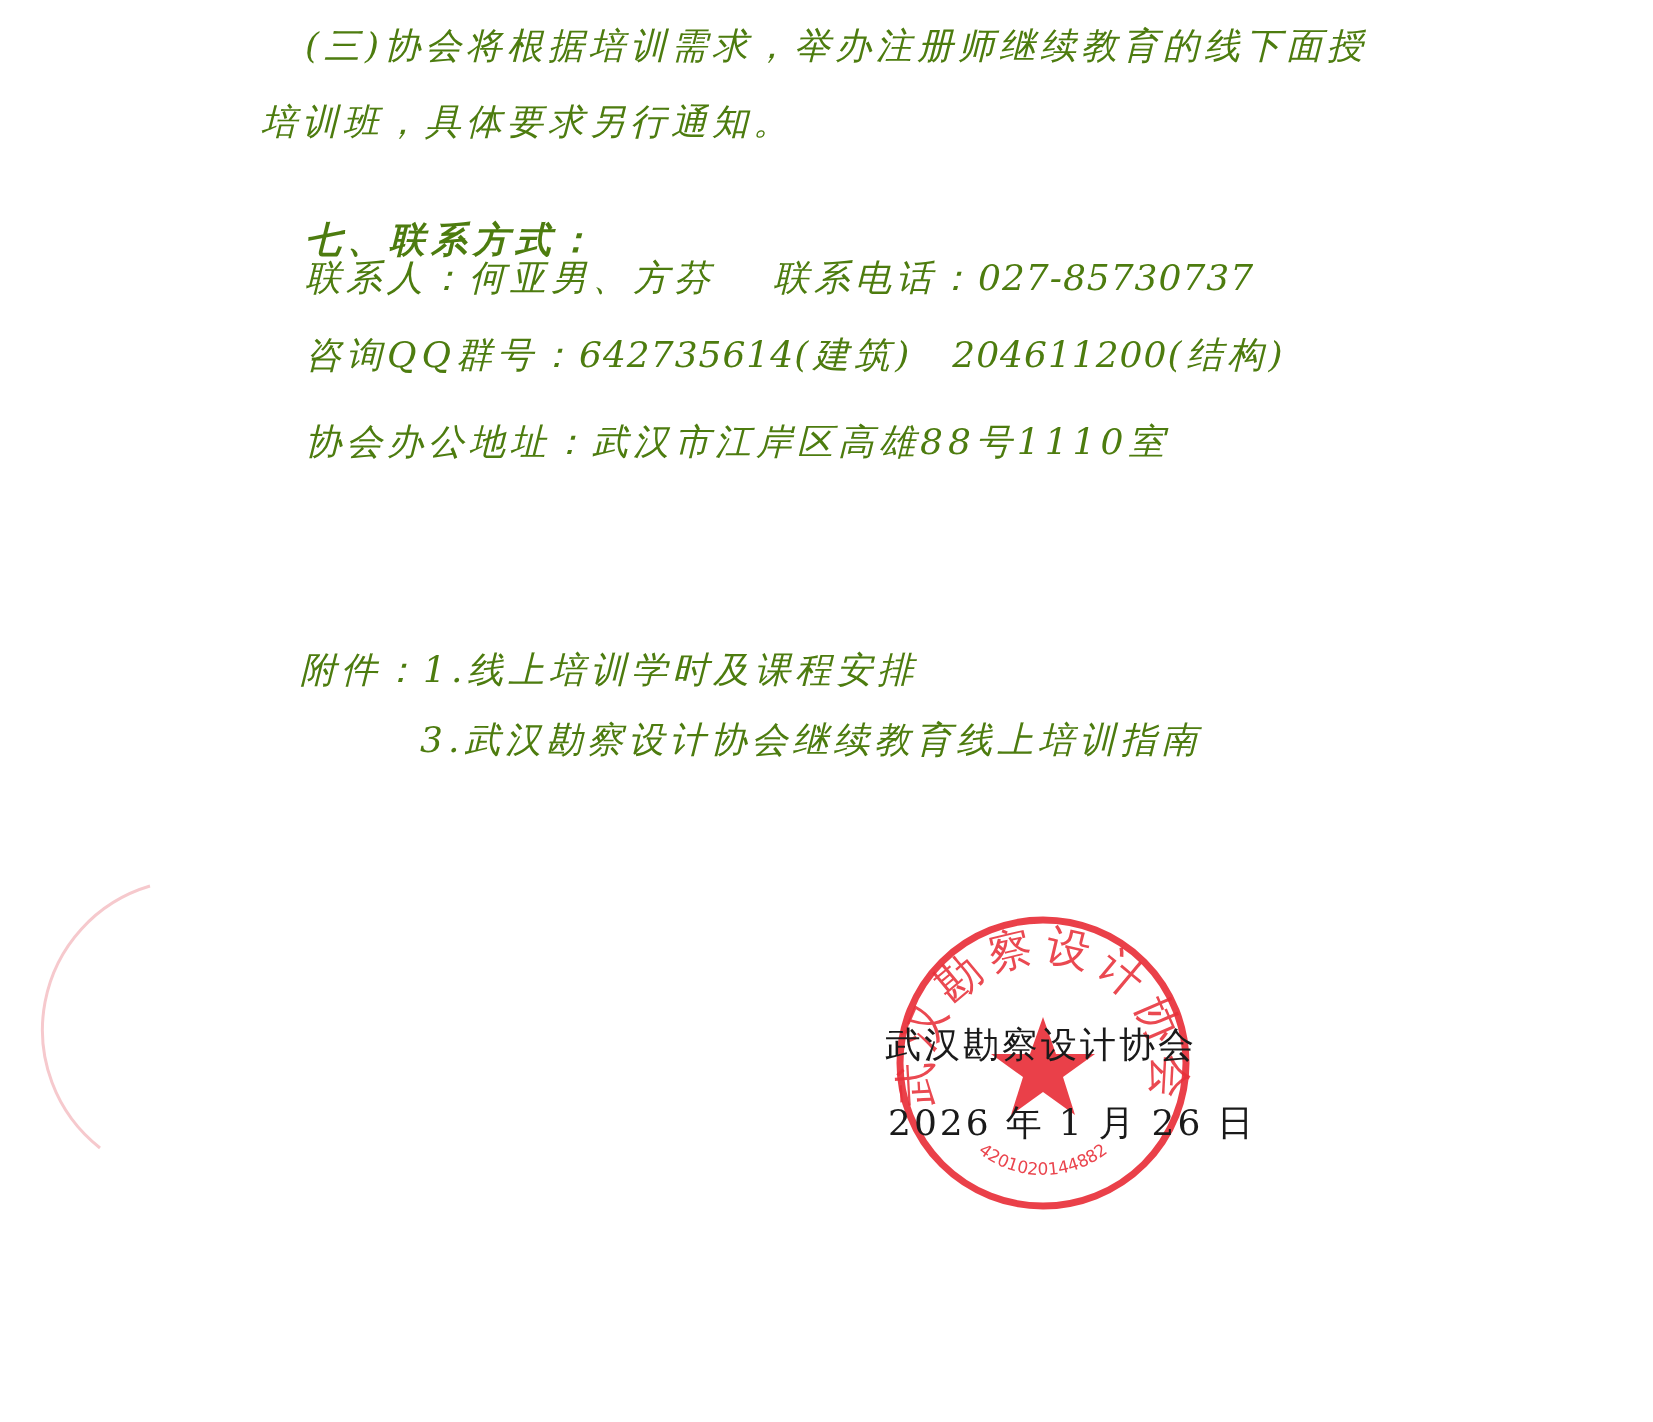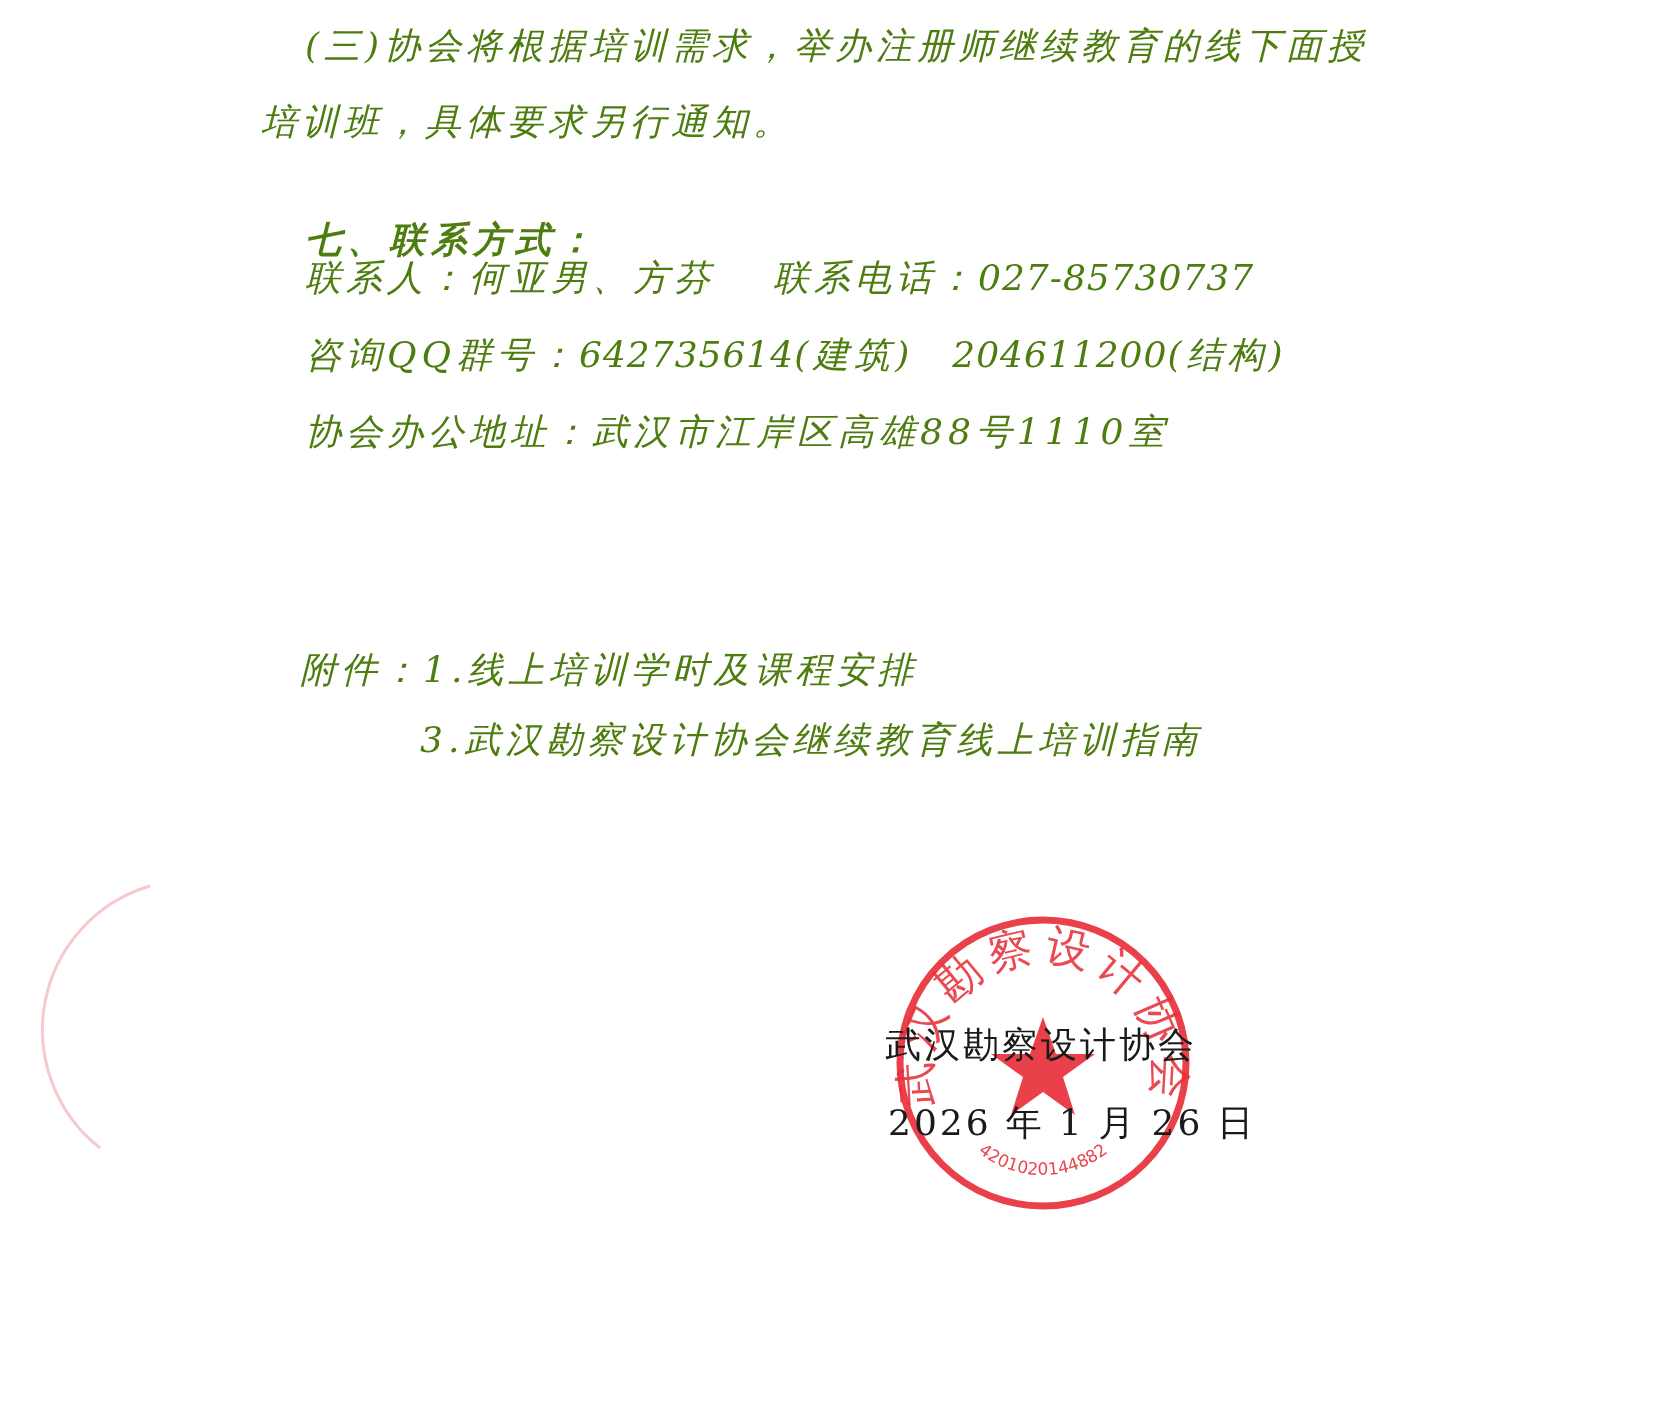--- a/index.html
+++ b/index.html
@@ -71,21 +71,21 @@
 <div class="line bold" style="left:305px; top:178px;margin-top:40px;">七、联系方式：</div>
 
 <div class="line" style="left:305px; top:256px;text-align:center;">
   <span>联系人：</span><span>何亚男、方芬</span><span class="gap" style="width:58px;"></span><span>联系电话：</span><span class="num">027-85730737</span>
 </div>
 
 <div class="line" style="left:305px; top:333px;">
   <span>咨询QQ群号：</span><span class="num">642735614</span><span>(建筑)</span><span class="gap" style="width:38px;"></span><span class="num">204611200</span><span>(结构)</span>
 </div>
 
-<div class="line" style="left:305px; top:410px;">
+<div class="line" style="left:305px; top:420px;">
   <span>协会办公地址：</span><span>武汉市江岸区高雄88号1110室</span>
 </div>
 
 <div class="line" style="left:300px; top:648px;">
   <span>附件：</span><span>1.线上培训学时及课程安排</span>
 </div>
 <div class="line" style="left:420px; top:718px;">
   <span>3.武汉勘察设计协会继续教育线上培训指南</span>
 </div>
 

